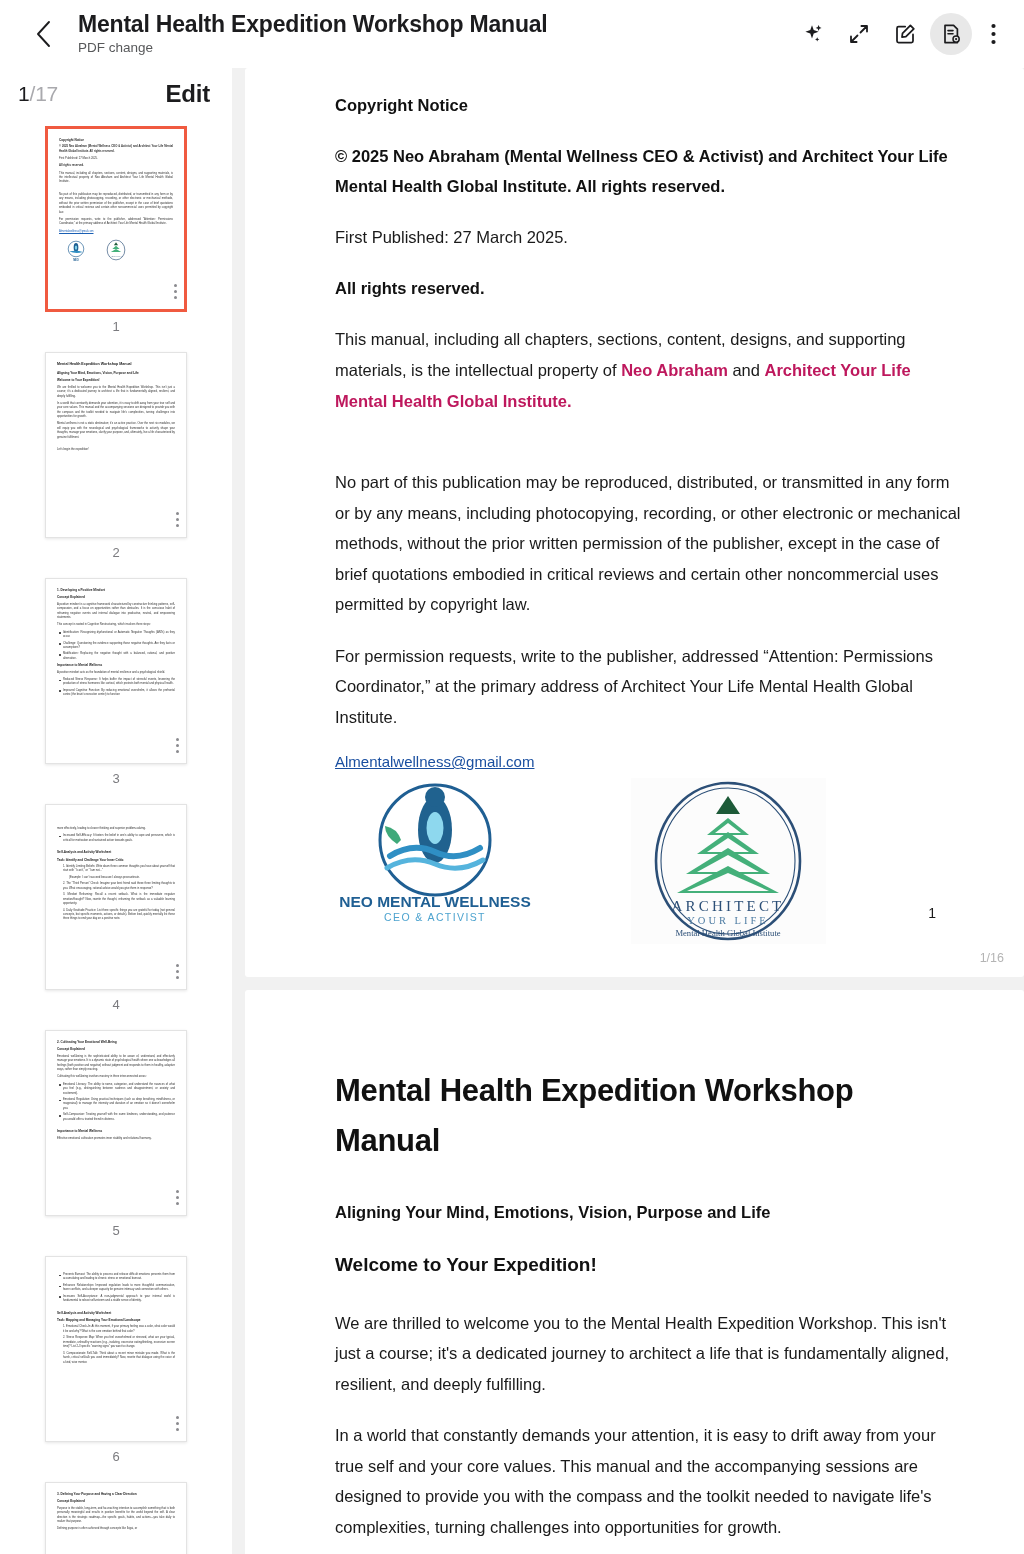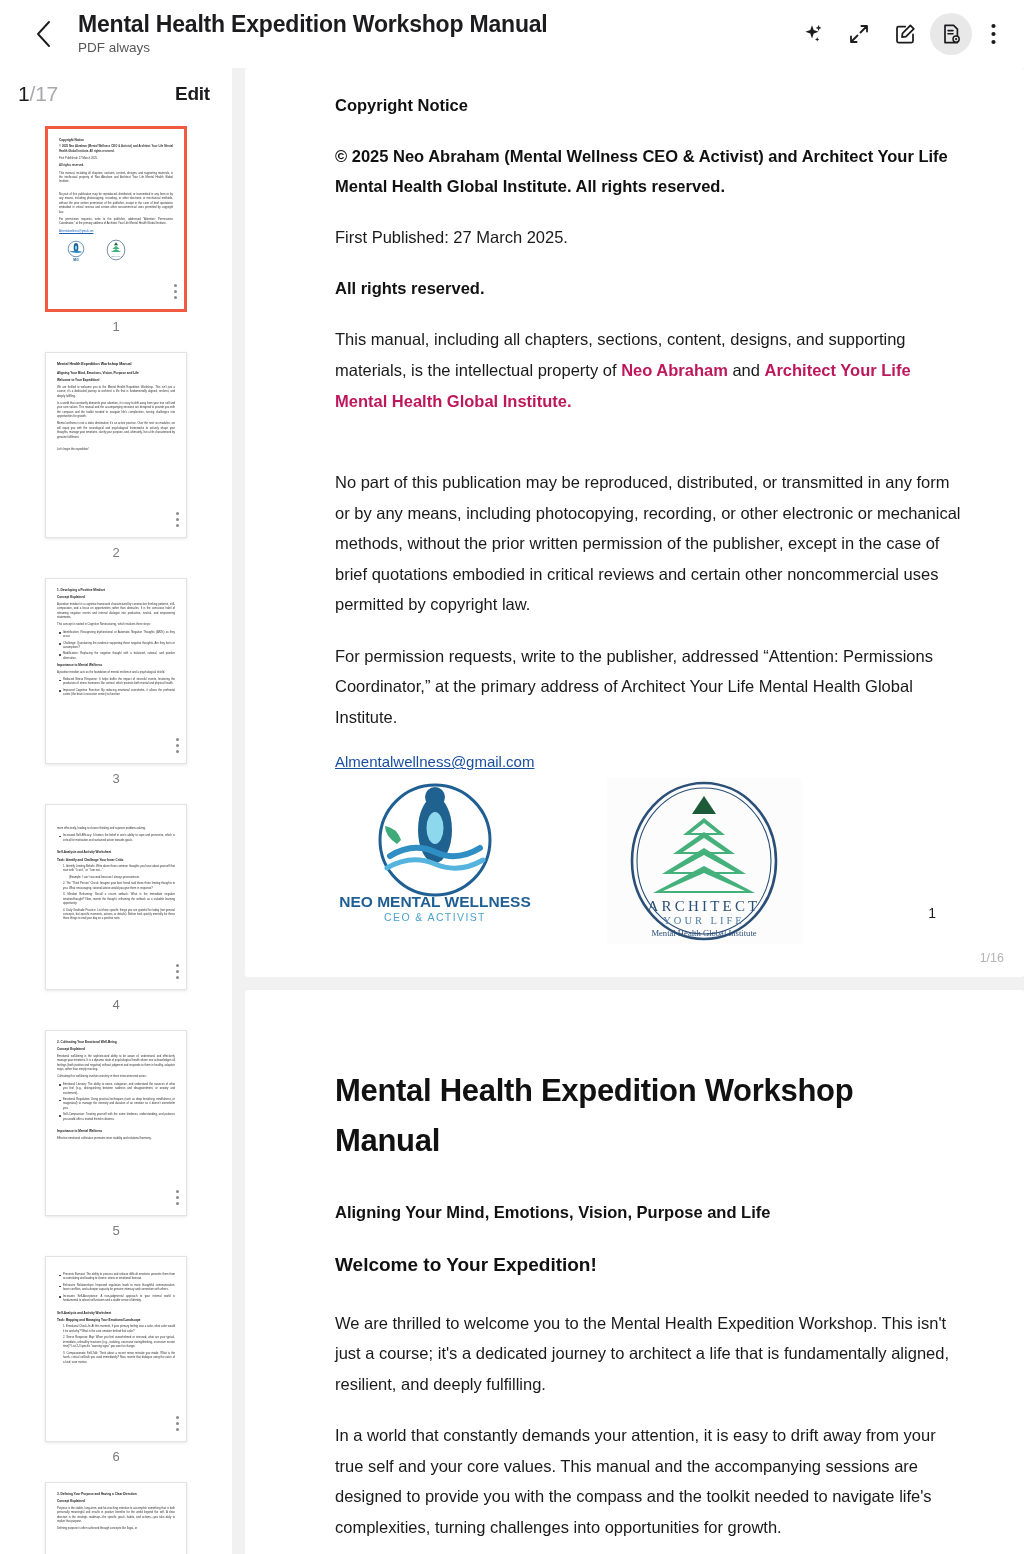--- a/index.html
+++ b/index.html
@@ -78,21 +78,21 @@
     justify-content: space-between;
     padding: 0 22px 0 18px;
   }
   .page-counter {
     font-size: 21px;
     color: #1c1c1e;
     letter-spacing: -0.2px;
   }
   .page-counter .total { color: #a9a9ad; }
   .edit-btn {
-    font-size: 19px;
+    font-size: 24px;
     font-weight: bold;
     color: #1c1c1e;
     cursor: pointer;
     letter-spacing: -0.2px;
   }
   .thumb-list {
     padding: 6px 0 0 0;
   }
   .thumb-wrap {
     width: 232px;
@@ -255,21 +255,21 @@
     font-size: 15px;
     color: #1a4fa0;
     text-decoration: underline;
     display: inline-block;
     margin-bottom: 6px;
     cursor: pointer;
   }
   .logo-row {
     display: flex;
     align-items: flex-start;
-    gap: 72px;
+    gap: 96px;
     margin-top: 2px;
   }
   .page-num-body {
     position: absolute;
     right: 88px;
     bottom: 56px;
     font-size: 14px;
     color: #1a1a1a;
   }
   .page-indicator {
@@ -284,21 +284,21 @@
 <body>
 
 <div class="app-header">
   <div class="back-btn">
     <svg width="17" height="28" viewBox="0 0 17 28">
       <path d="M14 2 L3 14 L14 26" fill="none" stroke="#1c1c1e" stroke-width="1.9" stroke-linecap="round" stroke-linejoin="round"></path>
     </svg>
   </div>
   <div class="header-titles">
     <div class="doc-title">Mental Health Expedition Workshop Manual</div>
-    <div class="doc-subtitle">PDF always</div>
+    <div class="doc-subtitle">PDF change</div>
   </div>
   <div class="header-actions">
 
     <div class="hicon">
       <svg width="24" height="24" viewBox="0 0 24 24">
         <path d="M11 3.2 L12.7 8.1 L17.6 9.8 L12.7 11.5 L11 16.4 L9.3 11.5 L4.4 9.8 L9.3 8.1 Z" fill="#1c1c1e"></path>
         <path d="M17.6 3 L18.45 5.1 L20.55 5.95 L18.45 6.8 L17.6 8.9 L16.75 6.8 L14.65 5.95 L16.75 5.1 Z" fill="#1c1c1e"></path>
         <path d="M16.2 15.2 L16.85 16.75 L18.4 17.4 L16.85 18.05 L16.2 19.6 L15.55 18.05 L14 17.4 L15.55 16.75 Z" fill="#1c1c1e"></path>
       </svg>
     </div>

